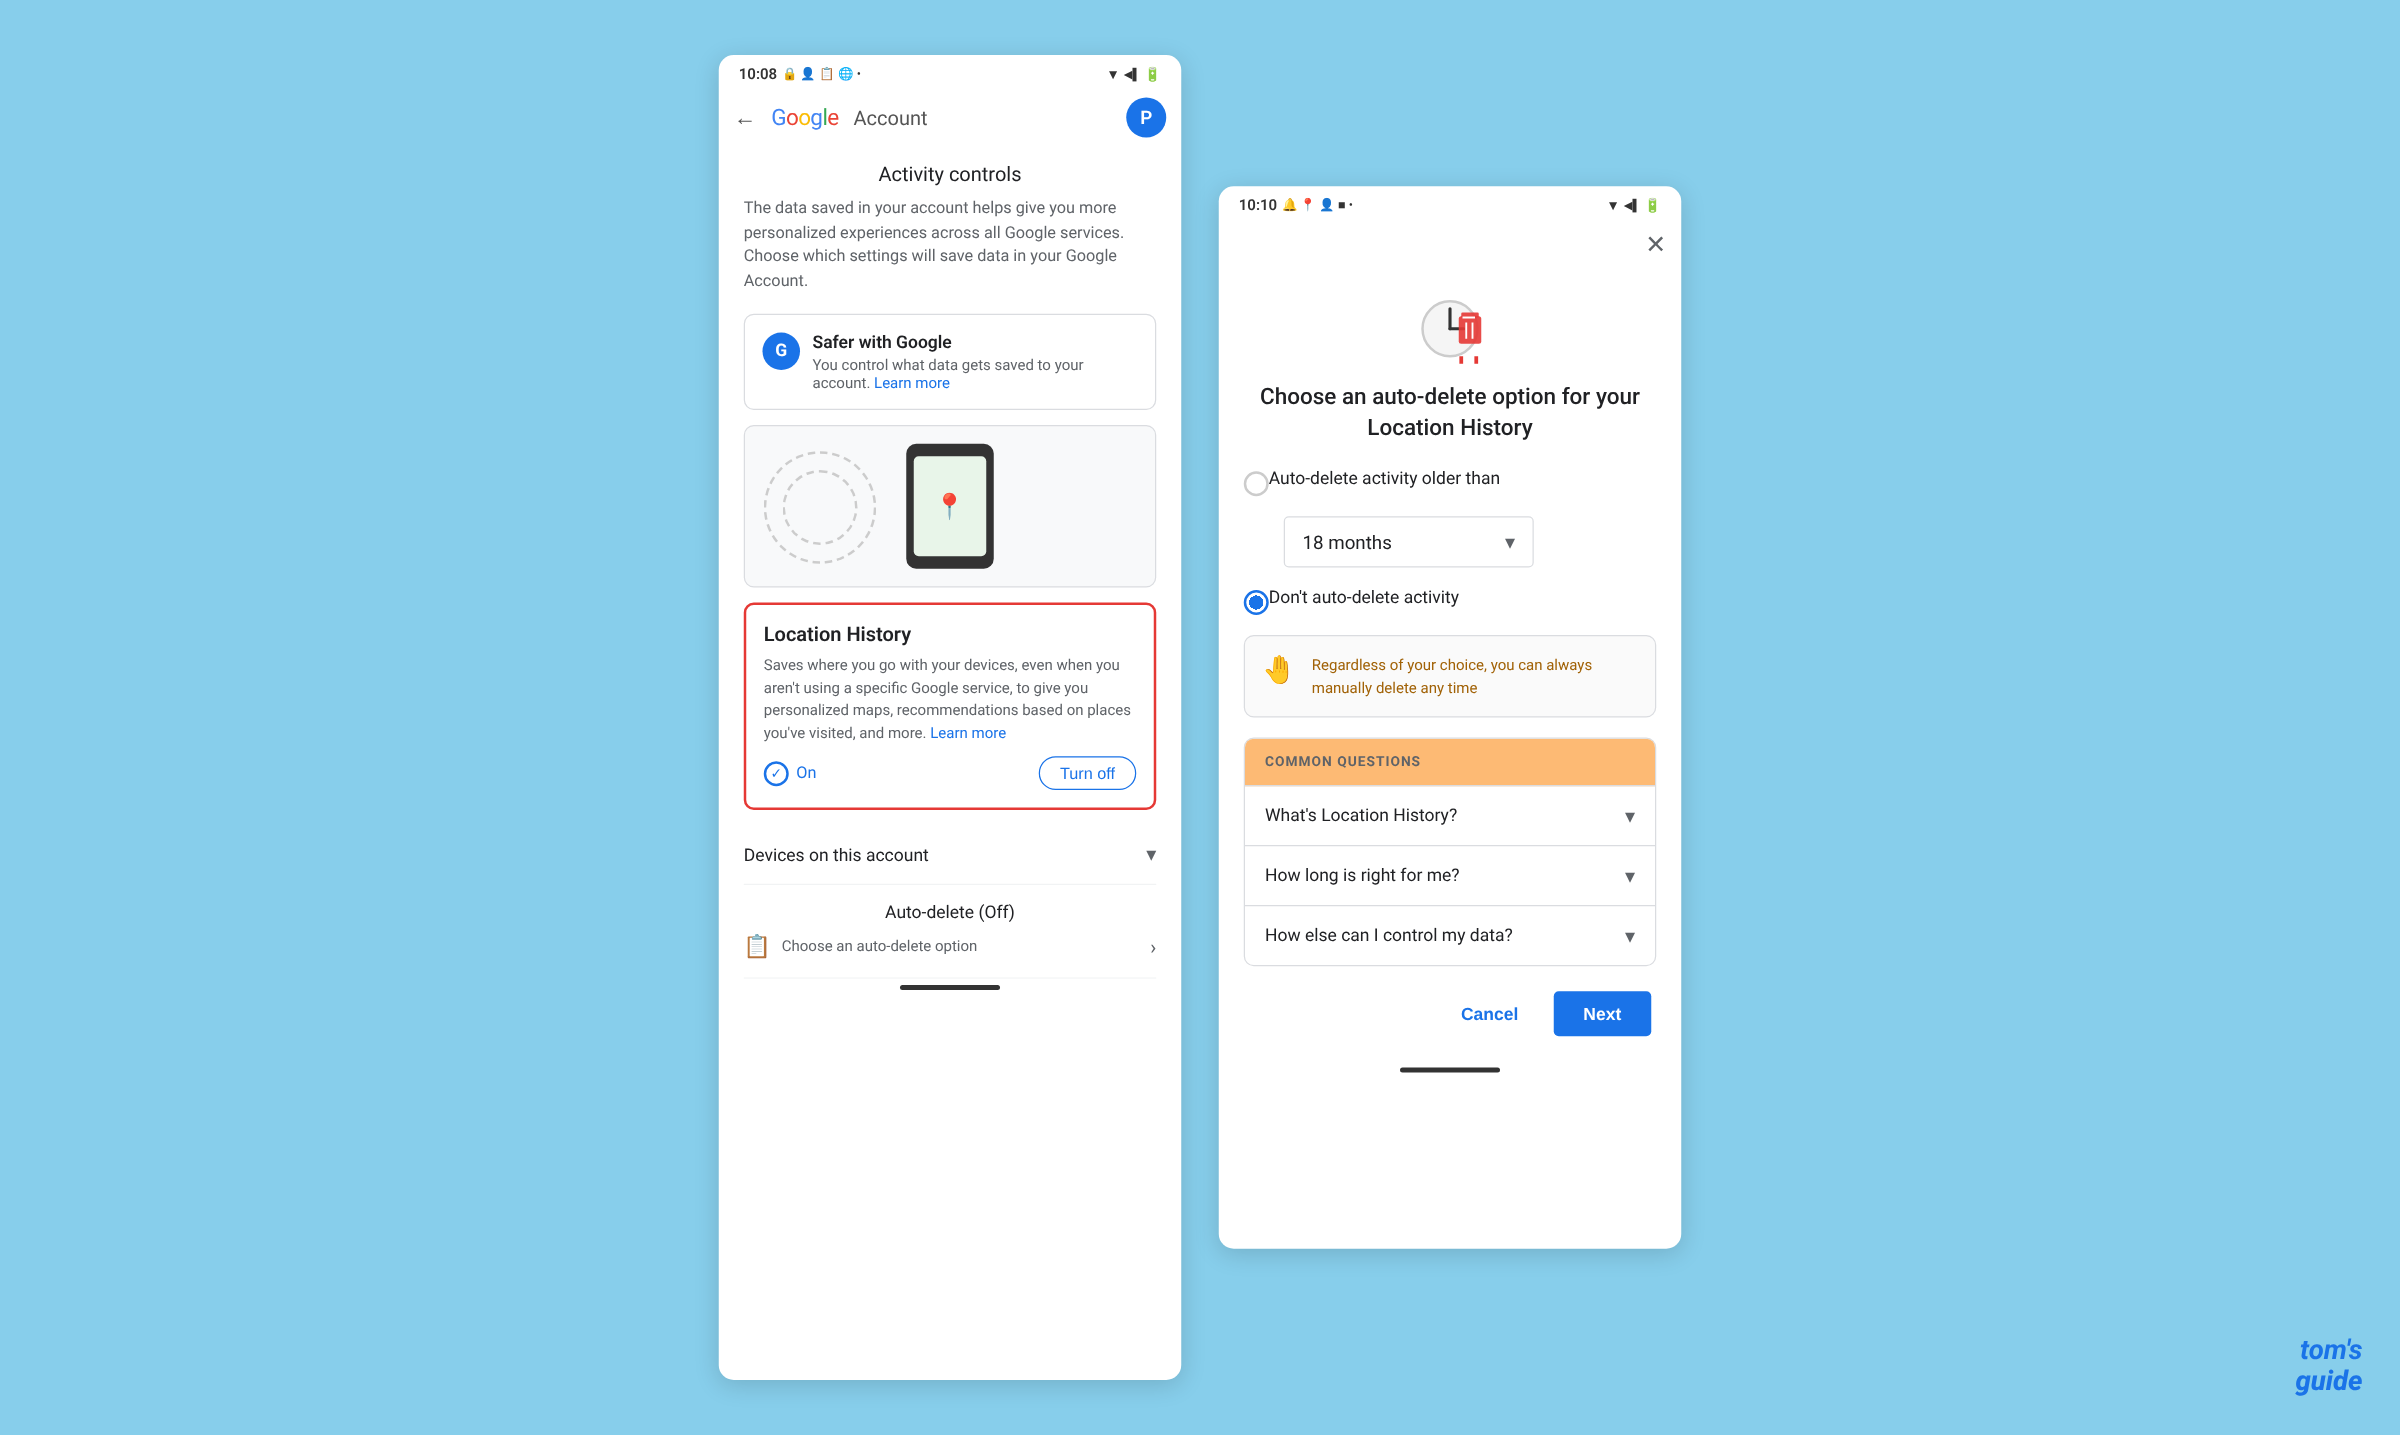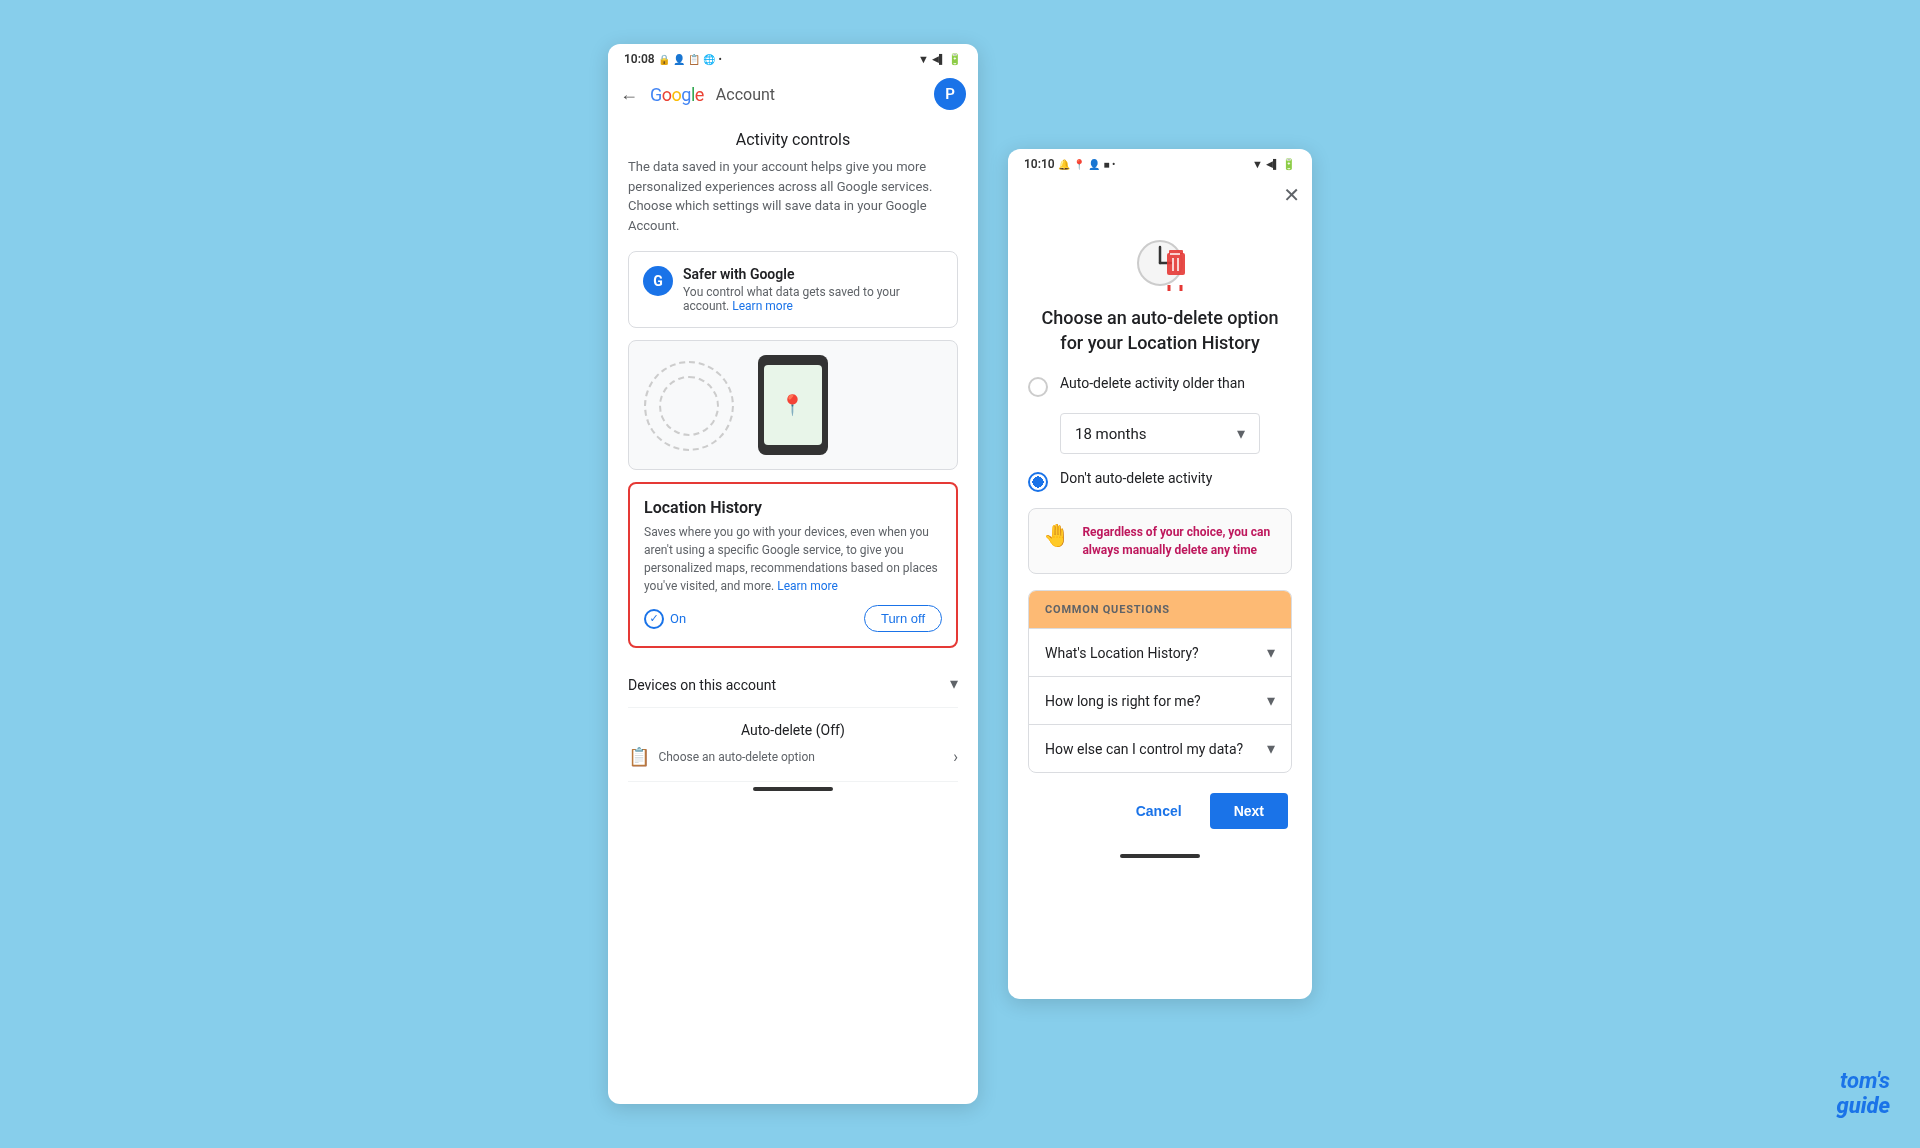--- a/index.html
+++ b/index.html
@@ -23,21 +23,21 @@
       overflow: hidden;
       box-shadow: 0 4px 20px rgba(0,0,0,0.15);
     }
 
     .phone-left {
       width: 370px;
       height: 1060px;
     }
 
     .phone-right {
-      width: 304px;
+      width: 370px;
       height: 850px;
     }
 
     
     .status-bar {
       display: flex;
       justify-content: space-between;
       align-items: center;
       padding: 8px 16px 4px;
       font-size: 11px;
@@ -281,21 +281,21 @@
       font-weight: 500;
       color: #202124;
       text-align: center;
       line-height: 1.4;
       margin: 0 10px 20px;
     }
 
     .radio-option {
       display: flex;
       align-items: flex-start;
-      gap: 12px;
+      gap: 0;
       margin-bottom: 16px;
     }
     .radio-circle {
       width: 20px;
       height: 20px;
       border-radius: 50%;
       border: 2px solid #ccc;
       flex-shrink: 0;
       margin-top: 2px;
       cursor: pointer;
@@ -326,21 +326,21 @@
       border: 1px solid #dadce0;
       border-radius: 8px;
       padding: 14px;
       display: flex;
       gap: 12px;
       align-items: flex-start;
       margin-bottom: 16px;
       background: #fafafa;
     }
     .hand-icon { font-size: 22px; color: #5f6368; flex-shrink: 0; }
-    .info-text { font-size: 12px; color: #be185d; line-height: 1.5; font-weight: bold; }
+    .info-text { font-size: 12px; color: #a16207; line-height: 1.5; }
 
     .common-questions {
       border: 1px solid #dadce0;
       border-radius: 8px;
       overflow: hidden;
       margin-bottom: 20px;
     }
     .cq-header {
       padding: 12px 16px;
       font-size: 11px;

